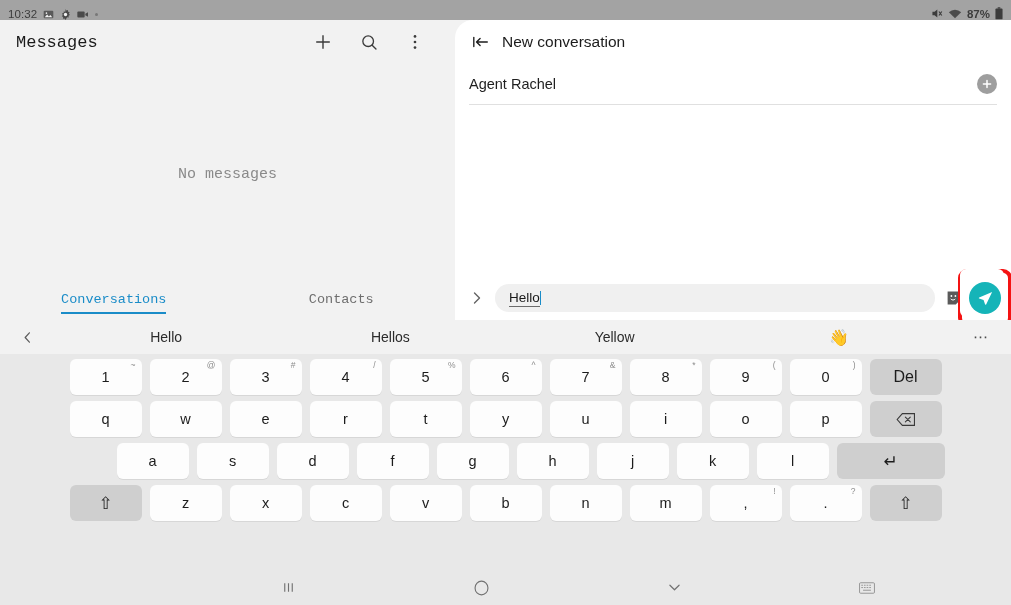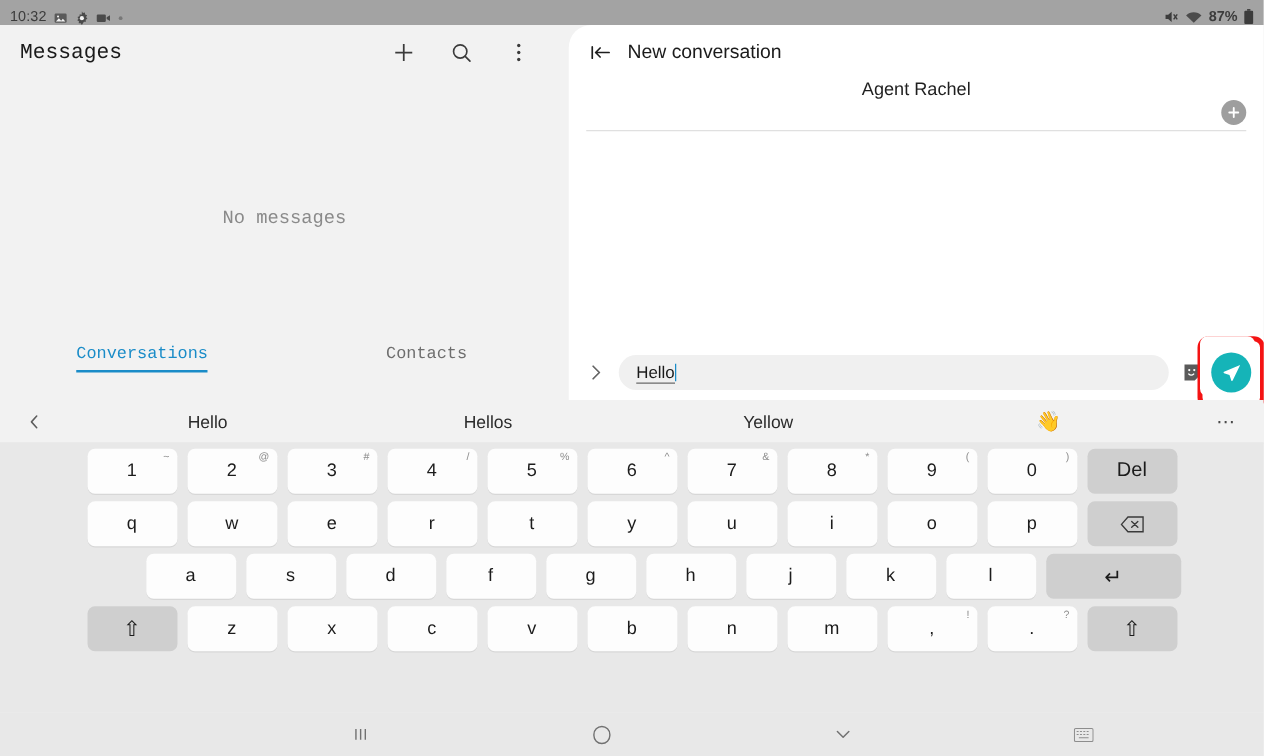--- a/index.html
+++ b/index.html
@@ -37,21 +37,21 @@
   .left-title{font-size:17px;color:#1a1a1a;}
   .left-actions{margin-left:auto;display:flex;align-items:center;gap:22px;padding-right:14px;}
   .ic-btn{width:24px;height:24px;display:flex;align-items:center;justify-content:center;cursor:pointer;color:#3b3b3b;}
 
   .nomsg{
     position:absolute;top:146px;left:0;width:455px;text-align:center;
     font-size:15px;color:#8a8a8a;
   }
 
   .tabs{
-    position:absolute;top:256px;left:0;width:455px;height:40px;
+    position:absolute;top:272px;left:0;width:455px;height:40px;
     display:flex;align-items:flex-start;
   }
   .tab{
     flex:1;text-align:center;font-size:13.5px;color:#6e6e6e;cursor:pointer;
     padding-bottom:6px;
   }
   .tab.active{color:#1a8cc8;}
   .tab.active .tab-label{
     border-bottom:2px solid #1a8cc8;padding-bottom:5px;display:inline-block;
   }
@@ -63,21 +63,20 @@
   }
   .conv-header{
     height:44px;display:flex;align-items:center;padding-left:15px;box-sizing:border-box;
   }
   .back-ico{width:22px;height:22px;display:flex;align-items:center;justify-content:center;color:#1d1d1d;cursor:pointer;}
   .conv-title{font-size:15.5px;color:#1b1b1b;margin-left:10px;}
 
   .recipient-row{
     position:relative;margin:0 14px;height:40px;display:flex;align-items:center;
     border-bottom:1px solid #e0e0e0;
-    flex-direction:column;
   }
   .recipient-name{font-size:14.5px;color:#1f1f1f;}
   .add-recip{
     margin-left:auto;width:20px;height:20px;border-radius:50%;background:#9e9e9e;
     display:flex;align-items:center;justify-content:center;cursor:pointer;
   }
   .add-recip svg{display:block;}
 
   .compose{
     position:absolute;left:0;bottom:0;width:556px;height:44px;

